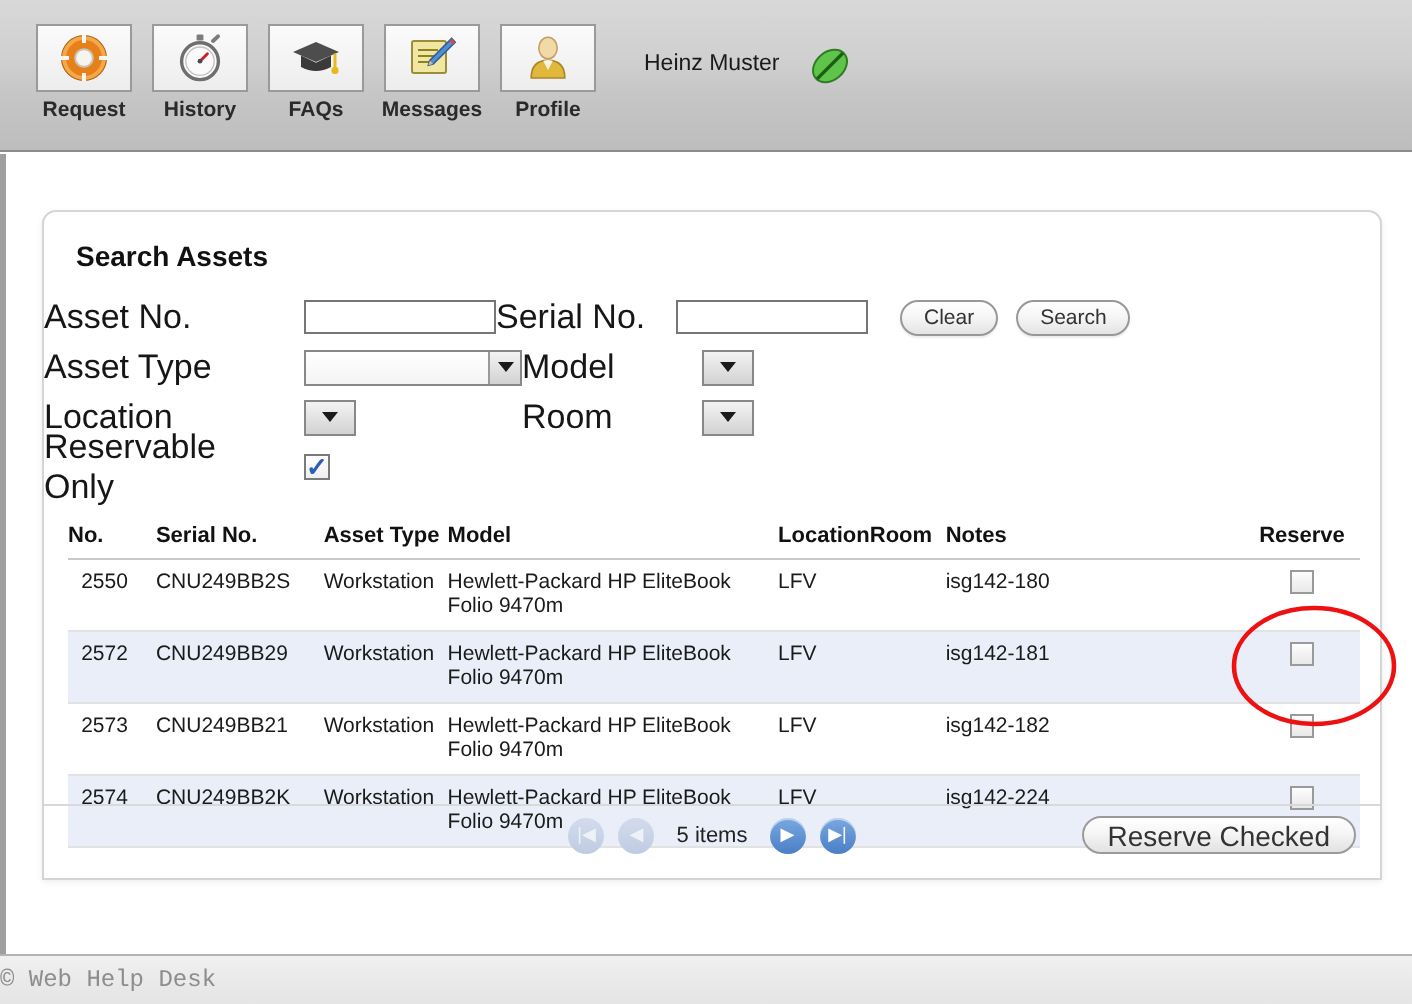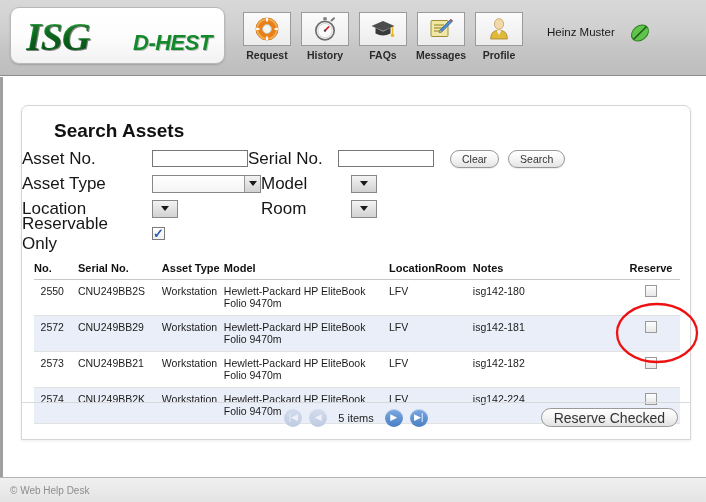--- a/index.html
+++ b/index.html
@@ -119,22 +119,22 @@
   .panel {
     position: absolute; left: 18px; top: 28px;
     width: 670px; height: 335px;
     background: #ffffff;
     border: 1px solid #d5d5d5;
     border-radius: 7px 7px 0 0;
     box-shadow: 0 1px 3px rgba(0,0,0,.07);
   }
 
   .panel-title {
-    position: absolute; left: 32px; top: 14px;
-    font-size: 19px; font-weight: bold; color: #111;
+    position: absolute; left: 16px; top: 14px;
+    font-size: 14px; font-weight: bold; color: #111;
   }
 
   
   .form {
     position: absolute; left: 0; top: 42px; width: 100%;
   }
   .form-row {
     display: flex; align-items: center;
     height: 21px; margin-bottom: 4px;
   }
@@ -281,35 +281,29 @@
 
   
   .footer {
     position: absolute; left: 0; top: 477px;
     width: 706px; height: 25px;
     background: linear-gradient(to bottom, #f0f0f0 0%, #e4e4e4 100%);
     border-top: 1px solid #b4b4b4;
     display: flex; align-items: center;
   }
   .footer-text {
-    margin-left: 10px;
-    font-size: 10px; color: #8d8d8d;
+    font-size: 12px; color: #8d8d8d; font-family: Liberation Mono, monospace;
   }
 </style>
 </head>
 <body>
 
 <div class="topbar">
   <div class="topbar-inner">
 
-    <div class="logo-plate">
-      <span class="logo-isg-shadow">ISG</span>
-      <span class="logo-isg">ISG</span>
-      <span class="logo-dhest">D-HEST</span>
-    </div>
 
     <div class="nav">
 
       <div class="nav-item">
         <div class="nav-tile">
           <svg width="26" height="26" viewBox="0 0 26 26">
             <circle cx="13" cy="13" r="11" fill="#e8801a" stroke="#b35c08" stroke-width="1"></circle>
             <circle cx="13" cy="13" r="10" fill="none" stroke="#f3a94b" stroke-width="2"></circle>
             <circle cx="13" cy="13" r="4.4" fill="#f6f4ef" stroke="#c9c4b8" stroke-width="1"></circle>
             <rect x="12" y="1.5" width="2" height="4" fill="#f7f5f0"></rect>

